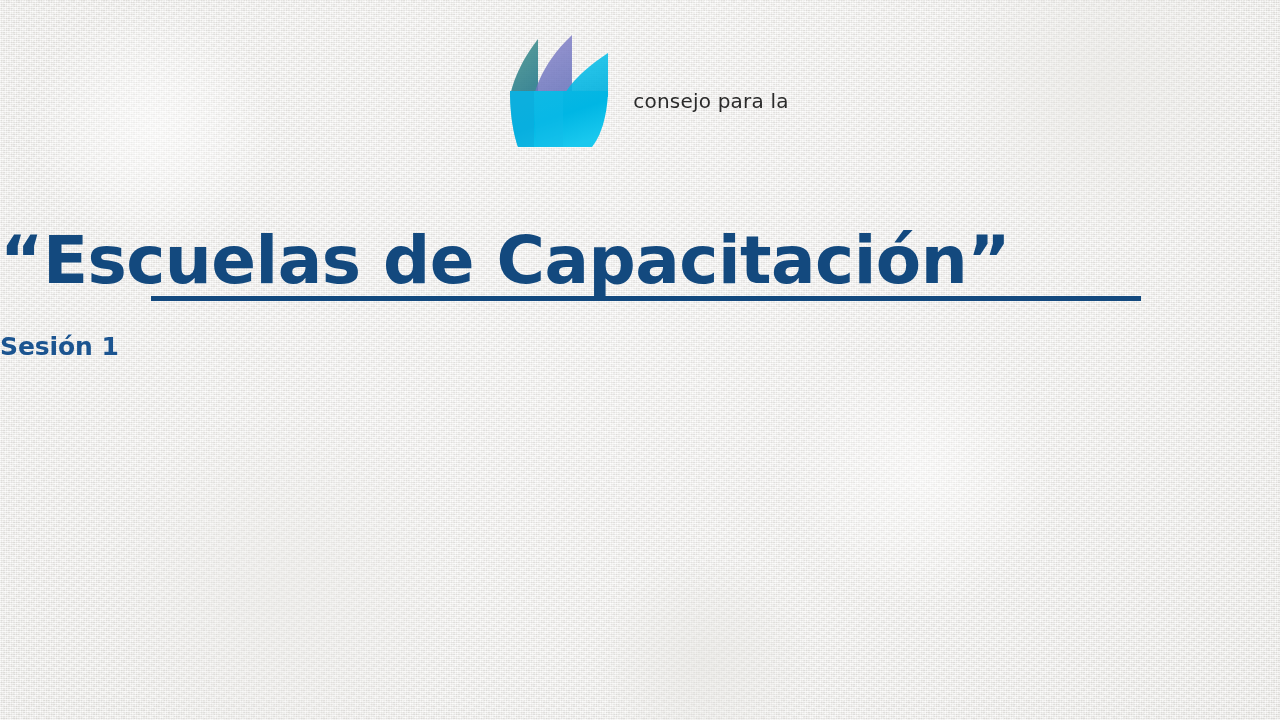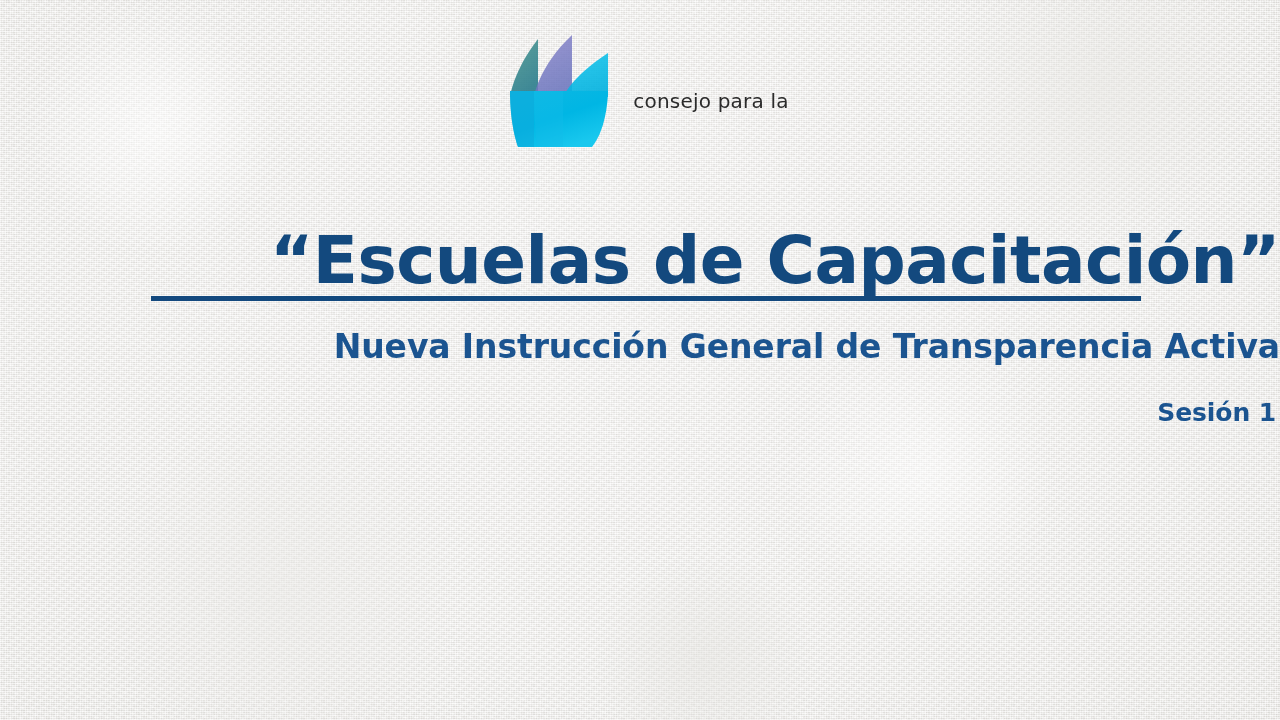--- a/index.html
+++ b/index.html
@@ -130,21 +130,21 @@
     margin-top: 2px;
     white-space: nowrap;
   }
 
   
   #headline-group {
     position: absolute;
     top: 225px;
     left: 0;
     width: 1280px;
-    text-align: right;
+    text-align: left;
   }
 
   #slide-title {
     font-family: "DejaVu Sans", sans-serif;
     font-size: 66px;
     font-weight: 700;
     color: #13497e;
     letter-spacing: -0.5px;
     line-height: 1.08;
     white-space: nowrap;
@@ -237,19 +237,18 @@
   </div>
 
   <div id="headline-group">
 
     <h1 id="slide-title">“Escuelas de Capacitación”</h1>
 
     <div id="underline-row">
       <div id="underline-row-inner"></div>
     </div>
 
-    <div id="slide-subtitle">Nueva Instrucción General de Transparencia Activa</div>
 
     <div id="slide-session">Sesión 1</div>
 
   </div>
 
 </div>
 
 </body></html>

